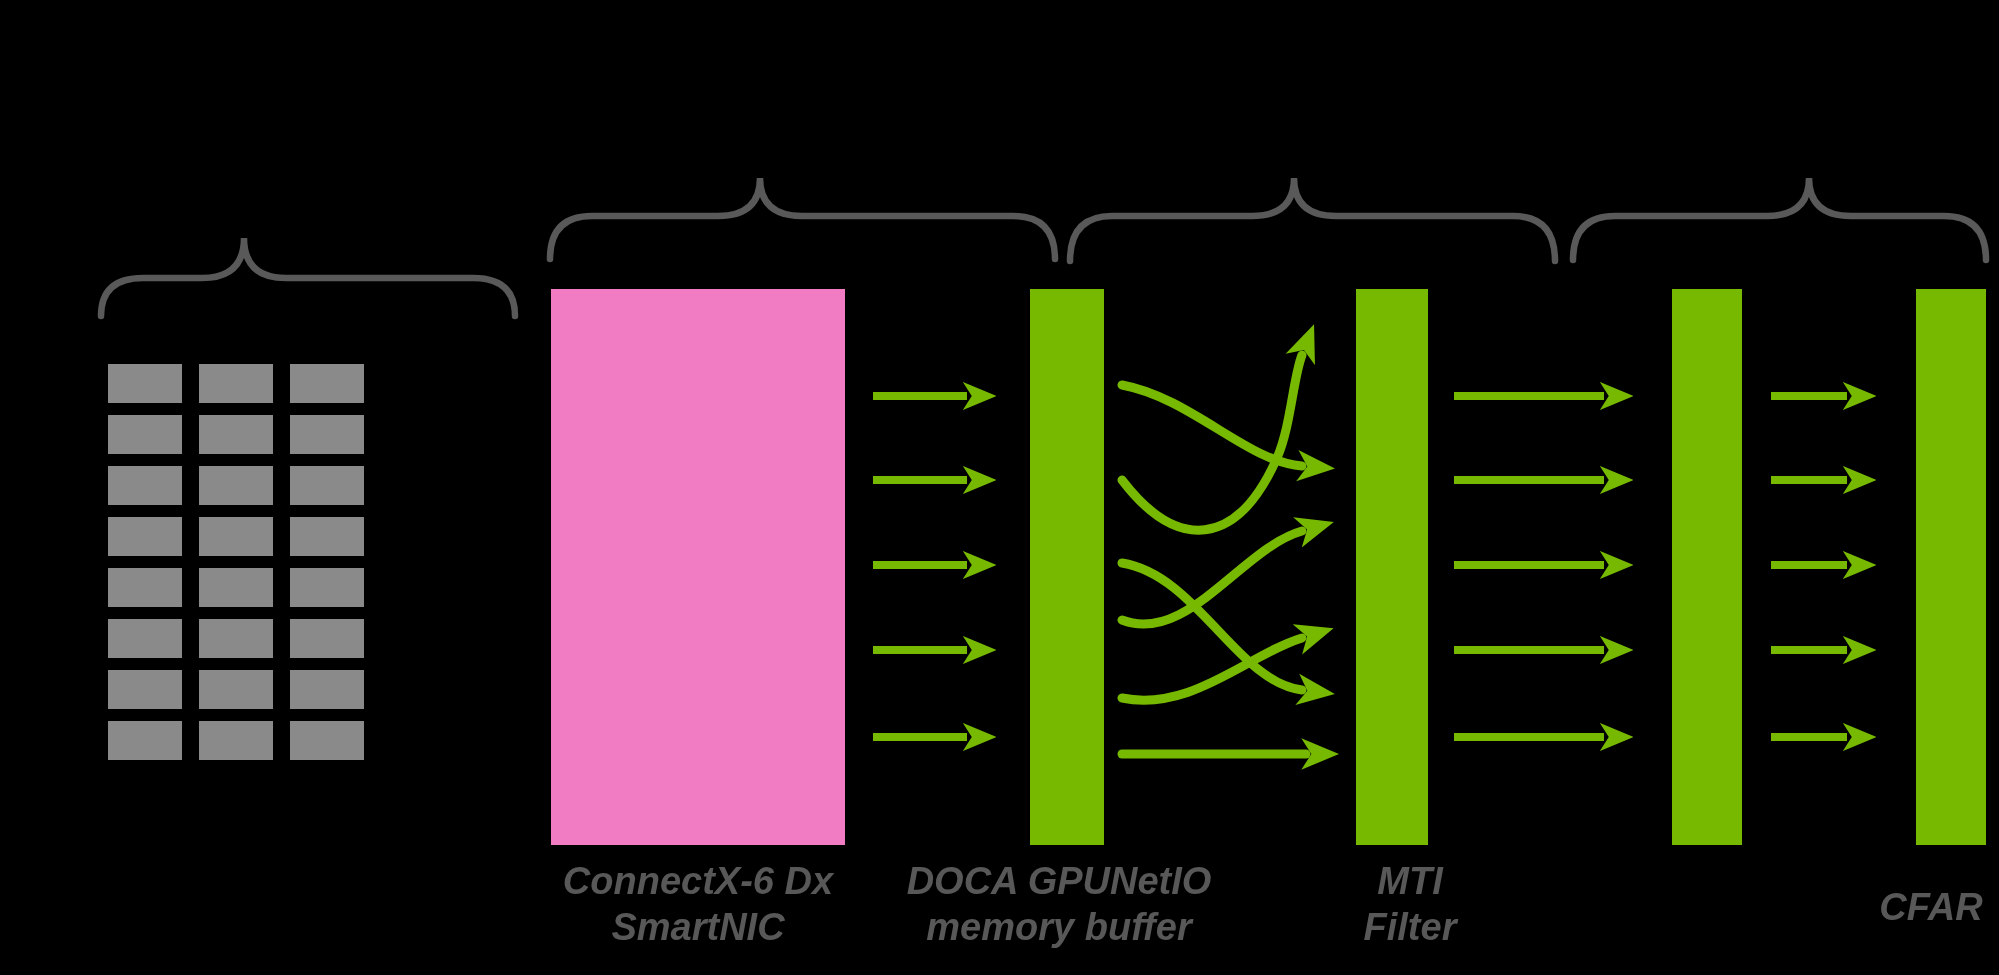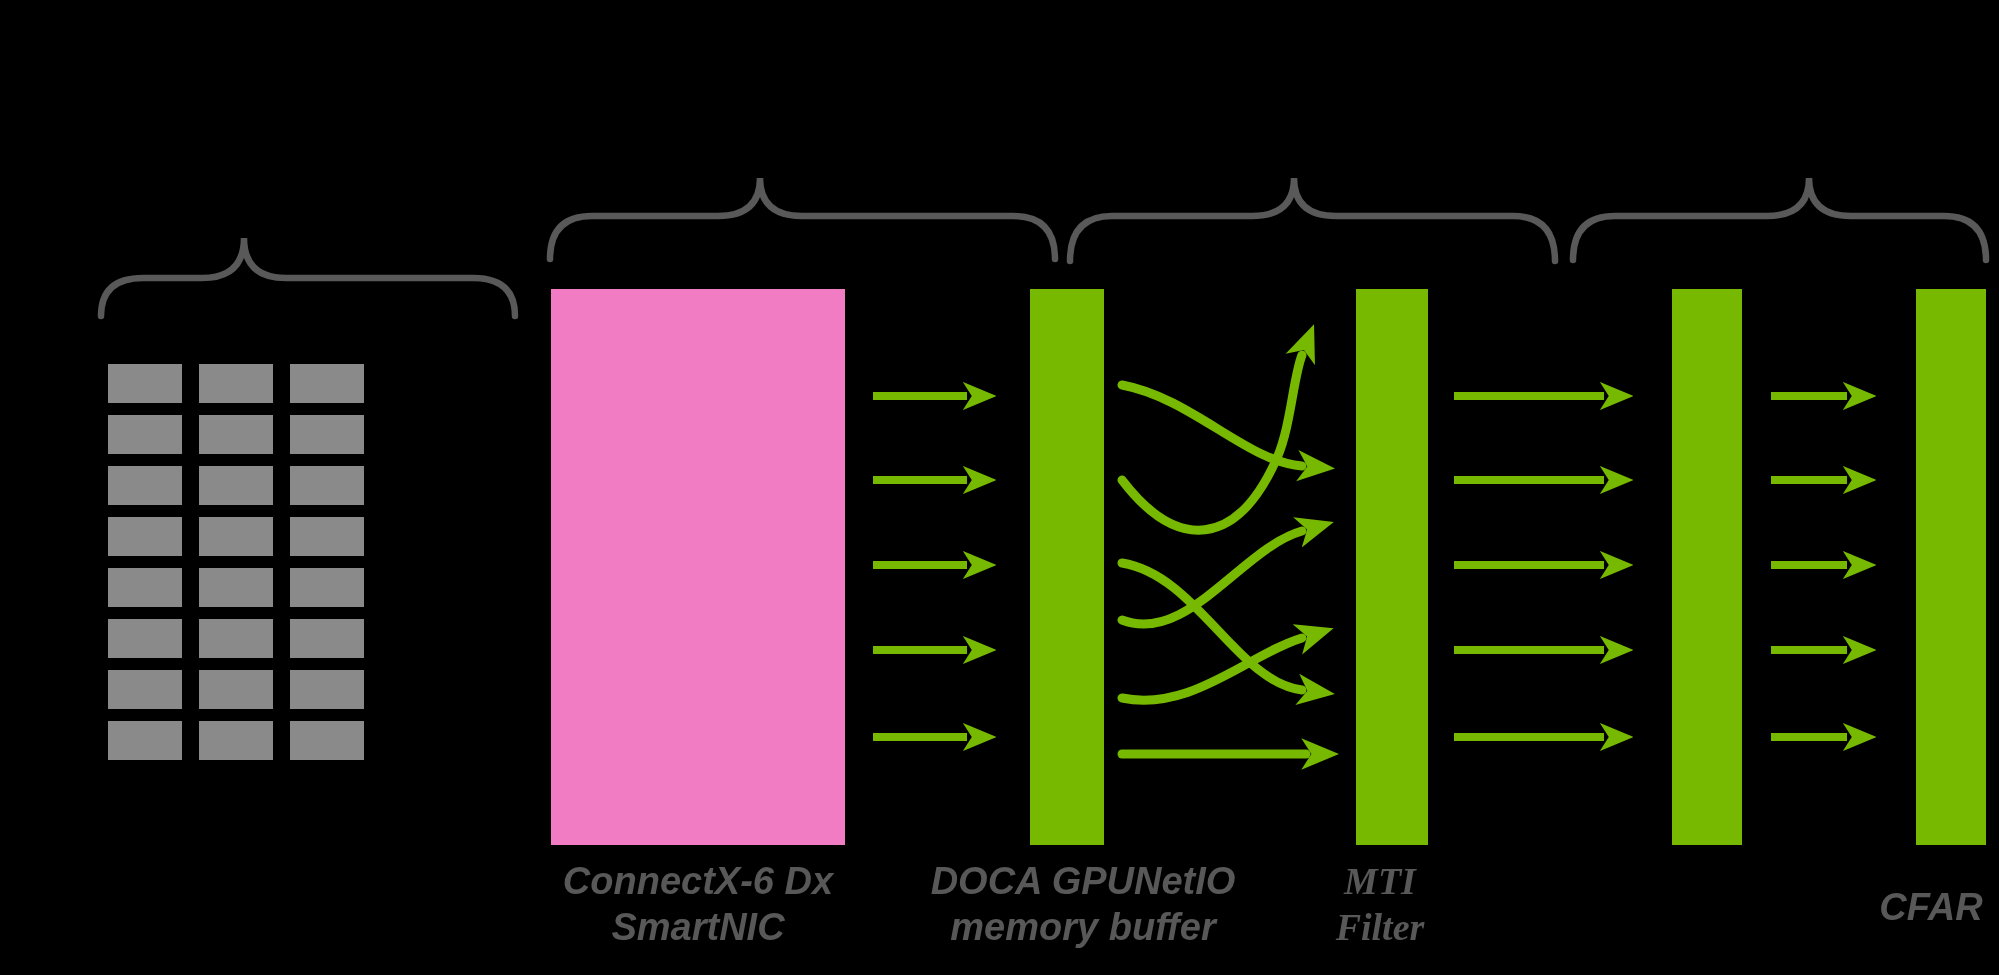--- a/index.html
+++ b/index.html
@@ -48,22 +48,22 @@
     width: 440px;
     color: var(--label-gray);
     font-size: 38px;
     line-height: 46px;
     font-weight: bold;
     font-style: italic;
     text-align: center;
     white-space: pre-line;
   }
   #lbl-smartnic { left: 446px; }
-  #lbl-doca     { left: 831px; }
-  #lbl-mti      { left: 1128px; font-family: Liberation Serif, serif; }
+  #lbl-doca     { left: 807px; }
+  #lbl-mti      { left: 1158px; }
   #lbl-pulse    { left: 1448px; }
   #lbl-cfar     { left: 1679px; top: 884px; }
 </style>
 </head>
 <body>
 
 <div id="stage">
 
   <svg id="overlay" viewBox="0 0 1999 975" xmlns="http://www.w3.org/2000/svg">
     <defs>

